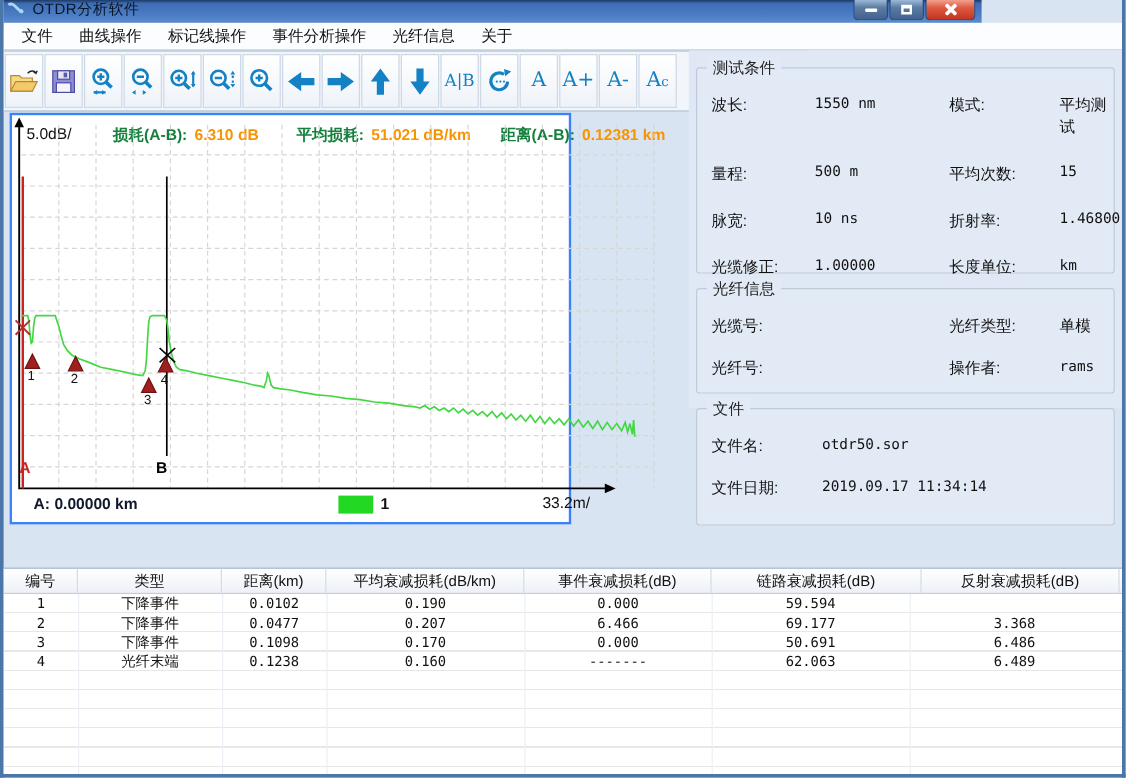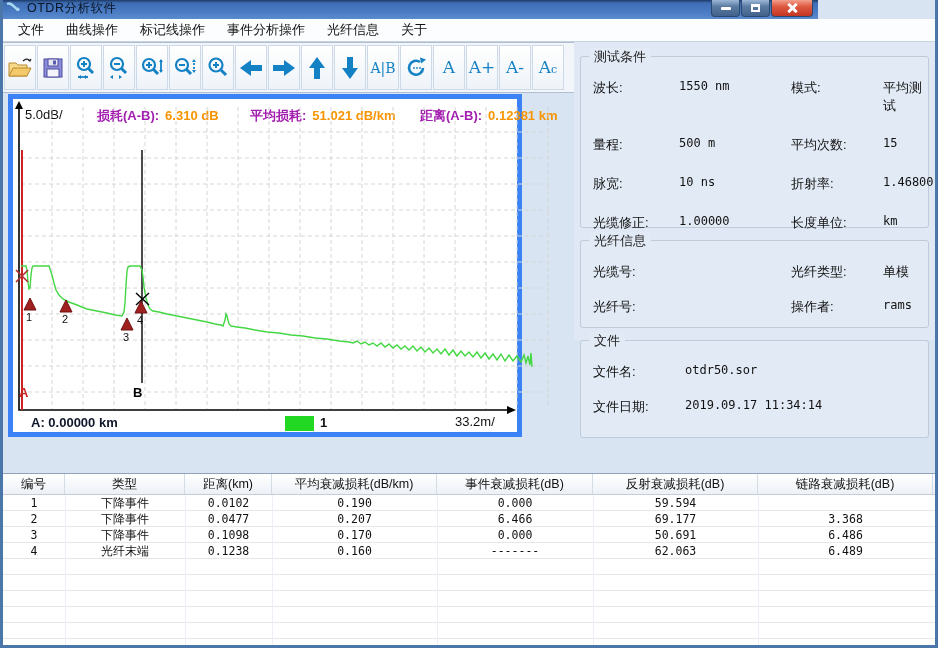--- a/index.html
+++ b/index.html
@@ -29,25 +29,25 @@
   .menu-item { font-size:13px; color:#111; padding:3px 11px; cursor:default; }
   
   .toolbar { position:absolute; left:0; top:42px; width:669px; height:51px;
     background:#f2f6fb; border:1px solid #aebdd0; border-left:none; display:flex; align-items:center; padding:0 1px; }
   .tbtn { width:32px; height:45px; border:1px solid #cdd9e6; background:linear-gradient(180deg,#ffffff,#eef3f9);
     display:flex; align-items:center; justify-content:center; margin-right:1px; }
   .tbtn svg{ display:block; }
   .ticon-text { font-family:"DejaVu Serif","Liberation Serif",serif; font-size:17px; color:#1581c5; line-height:1; }
   .ticon-text small{ font-size:11px; }
   
-  .chartbox { position:absolute; left:5px; top:94px; width:514px; height:343px;
-    background:#ffffff; border:5px solid #3b82f6; }
+  .chartbox { position:absolute; left:5px; top:94px; width:468px; height:343px;
+    background:#ffffff; border:2px solid #3b82f6; }
   .y-scale { position:absolute; left:12px; top:8px; font-size:13px; color:#111; }
   .stat { position:absolute; top:8px; font-size:13px; font-weight:bold; white-space:nowrap; }
-  .stat .lbl{ color:#a21caf; } .stat .val{ color:#f79400; margin-left:6px; }
+  .stat .lbl{ color:#15803d; } .stat .val{ color:#f79400; margin-left:6px; }
   .ev-num { position:absolute; font-size:11px; color:#111; }
   .ab-lbl { position:absolute; top:286px; font-size:13px; font-weight:bold; }
   .cursorA-text { position:absolute; left:18px; top:316px; font-size:13px; font-weight:bold; color:#0f172a; }
   .legend-swatch { position:absolute; left:272px; top:317px; width:29px; height:15px; background:#22d822; }
   .legend-id { position:absolute; left:307px; top:316px; font-size:13px; font-weight:bold; color:#111; }
   .x-scale { position:absolute; left:442px; top:315px; font-size:13px; color:#111;text-align:right; }
   
   .rpanel { position:absolute; left:571px; top:42px; width:361px; height:298px; background:#dfe8f4; }
   .groupbox { position:absolute; left:6px; width:349px; border:1px solid #c0cbd9; border-radius:3px; background:#e2eaf5; }
   .gb-title { position:absolute; top:-9px; left:8px; background:#e2eaf5; padding:0 5px; font-size:13px; color:#222; }
@@ -313,22 +313,22 @@
     </div>
   </div>
 
   <div class="evtable">
     <div class="thead">
       <div class="th c0">编号</div>
       <div class="th c1">类型</div>
       <div class="th c2">距离(km)</div>
       <div class="th c3">平均衰减损耗(dB/km)</div>
       <div class="th c4">事件衰减损耗(dB)</div>
+      <div class="th c6">链路衰减损耗(dB)</div>
       <div class="th c5">反射衰减损耗(dB)</div>
-      <div class="th c6">链路衰减损耗(dB)</div>
     </div>
     <div class="tbody">
       <div class="colline" style="left:62px;"></div>
       <div class="colline" style="left:182px;"></div>
       <div class="colline" style="left:269px;"></div>
       <div class="colline" style="left:434px;"></div>
       <div class="colline" style="left:590px;"></div>
       <div class="colline" style="left:755px;"></div>
 
       <div class="trow">

